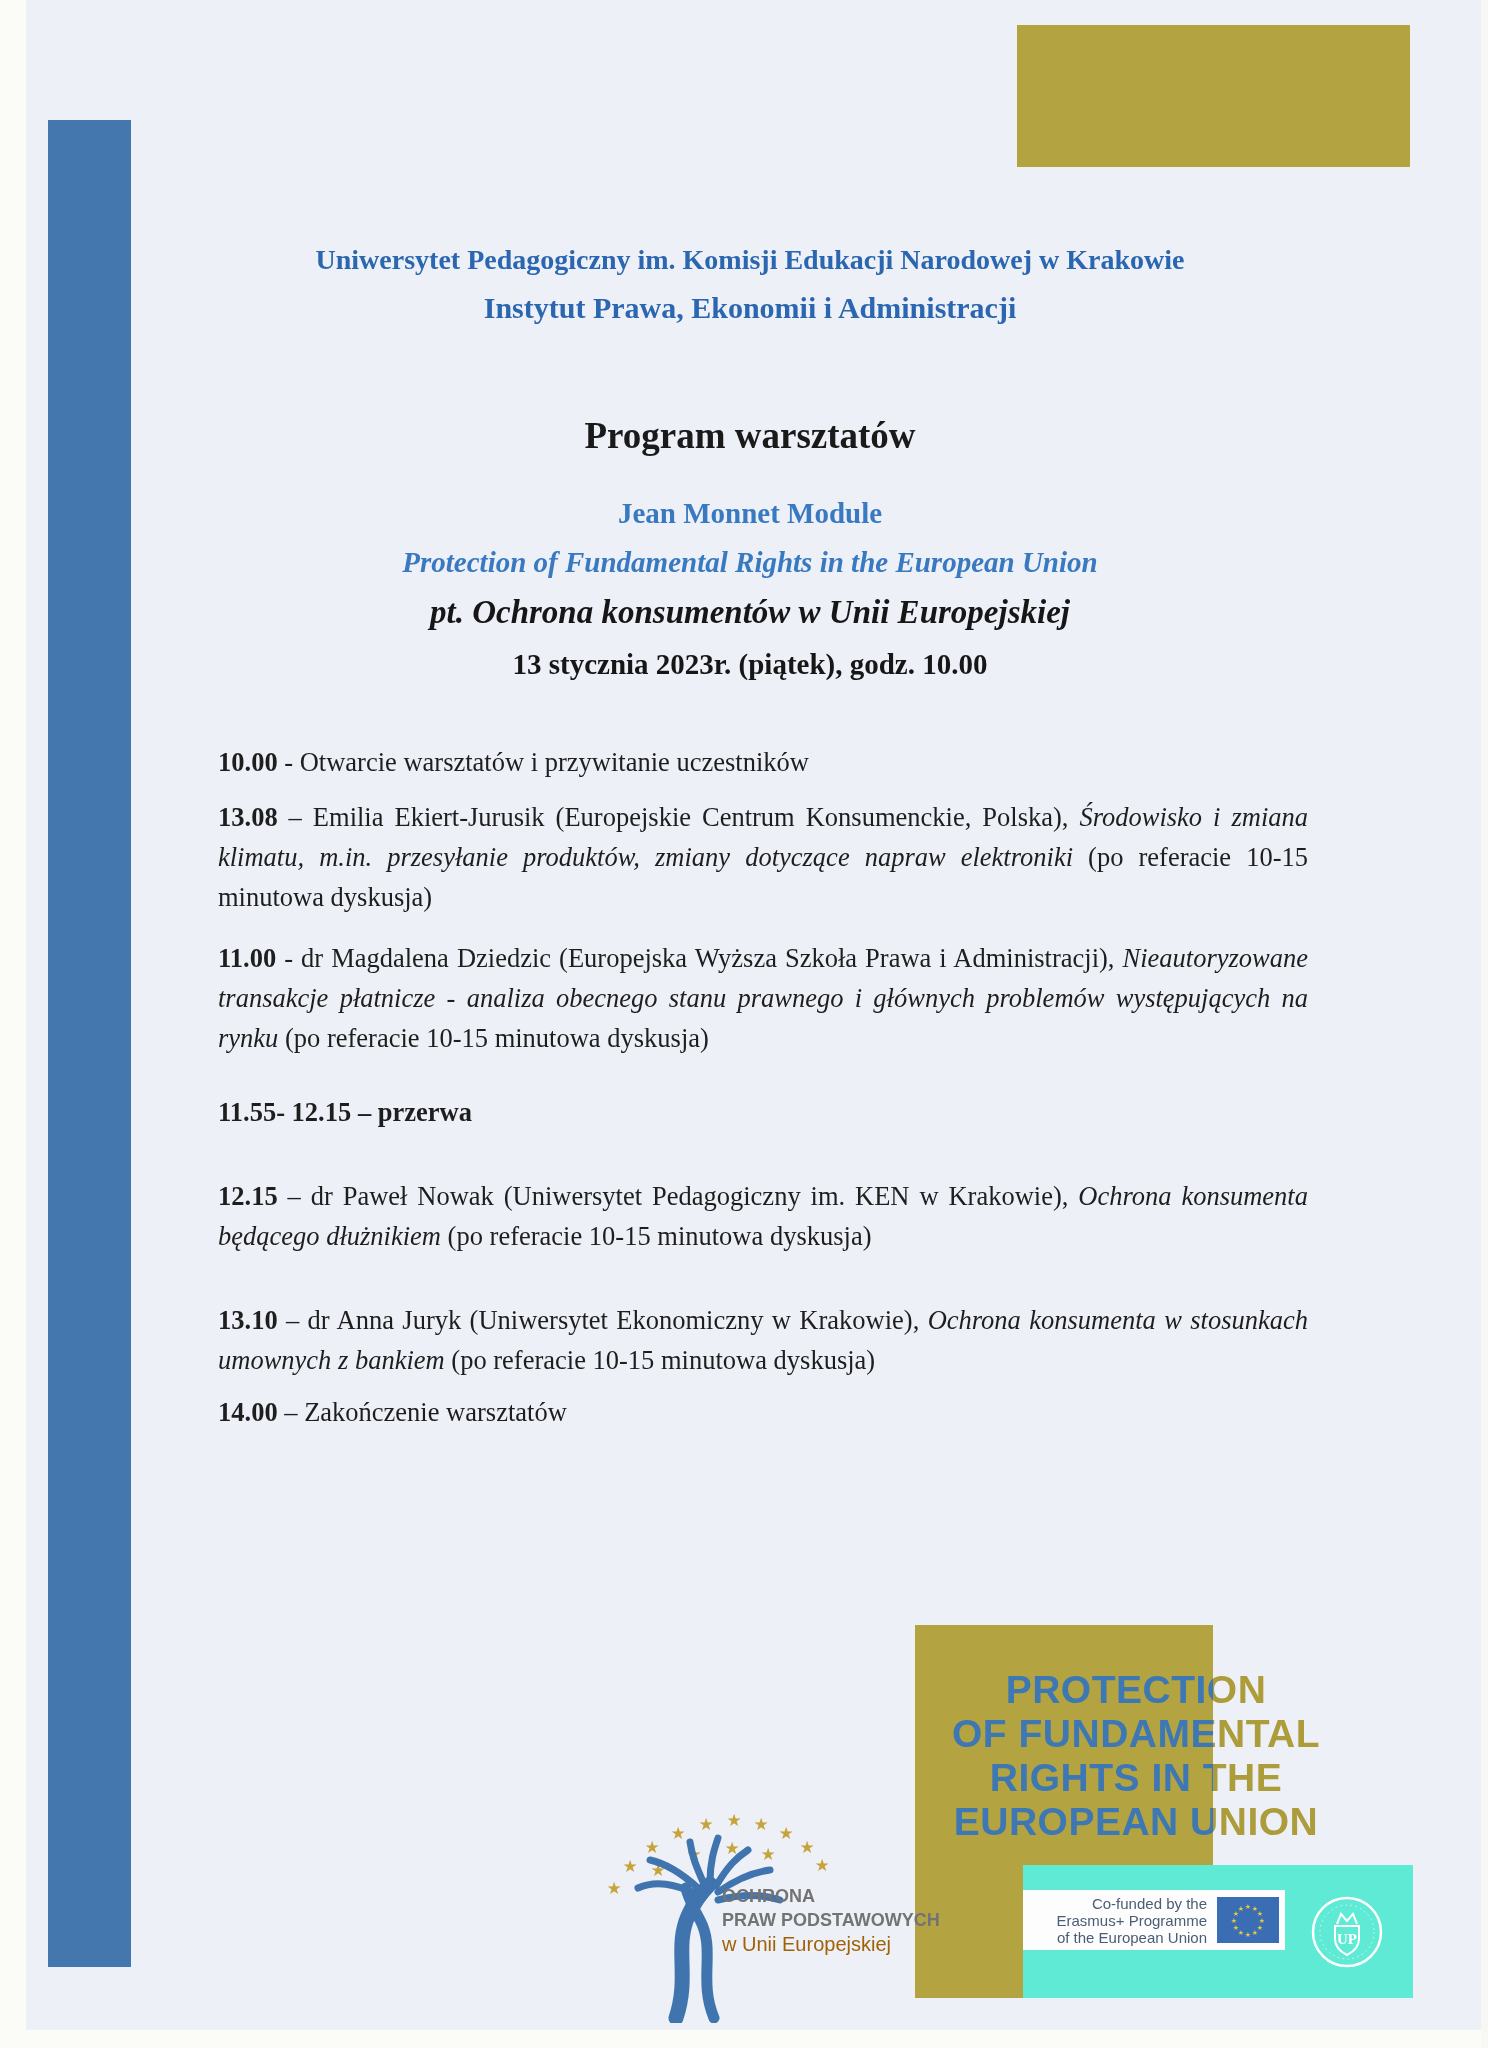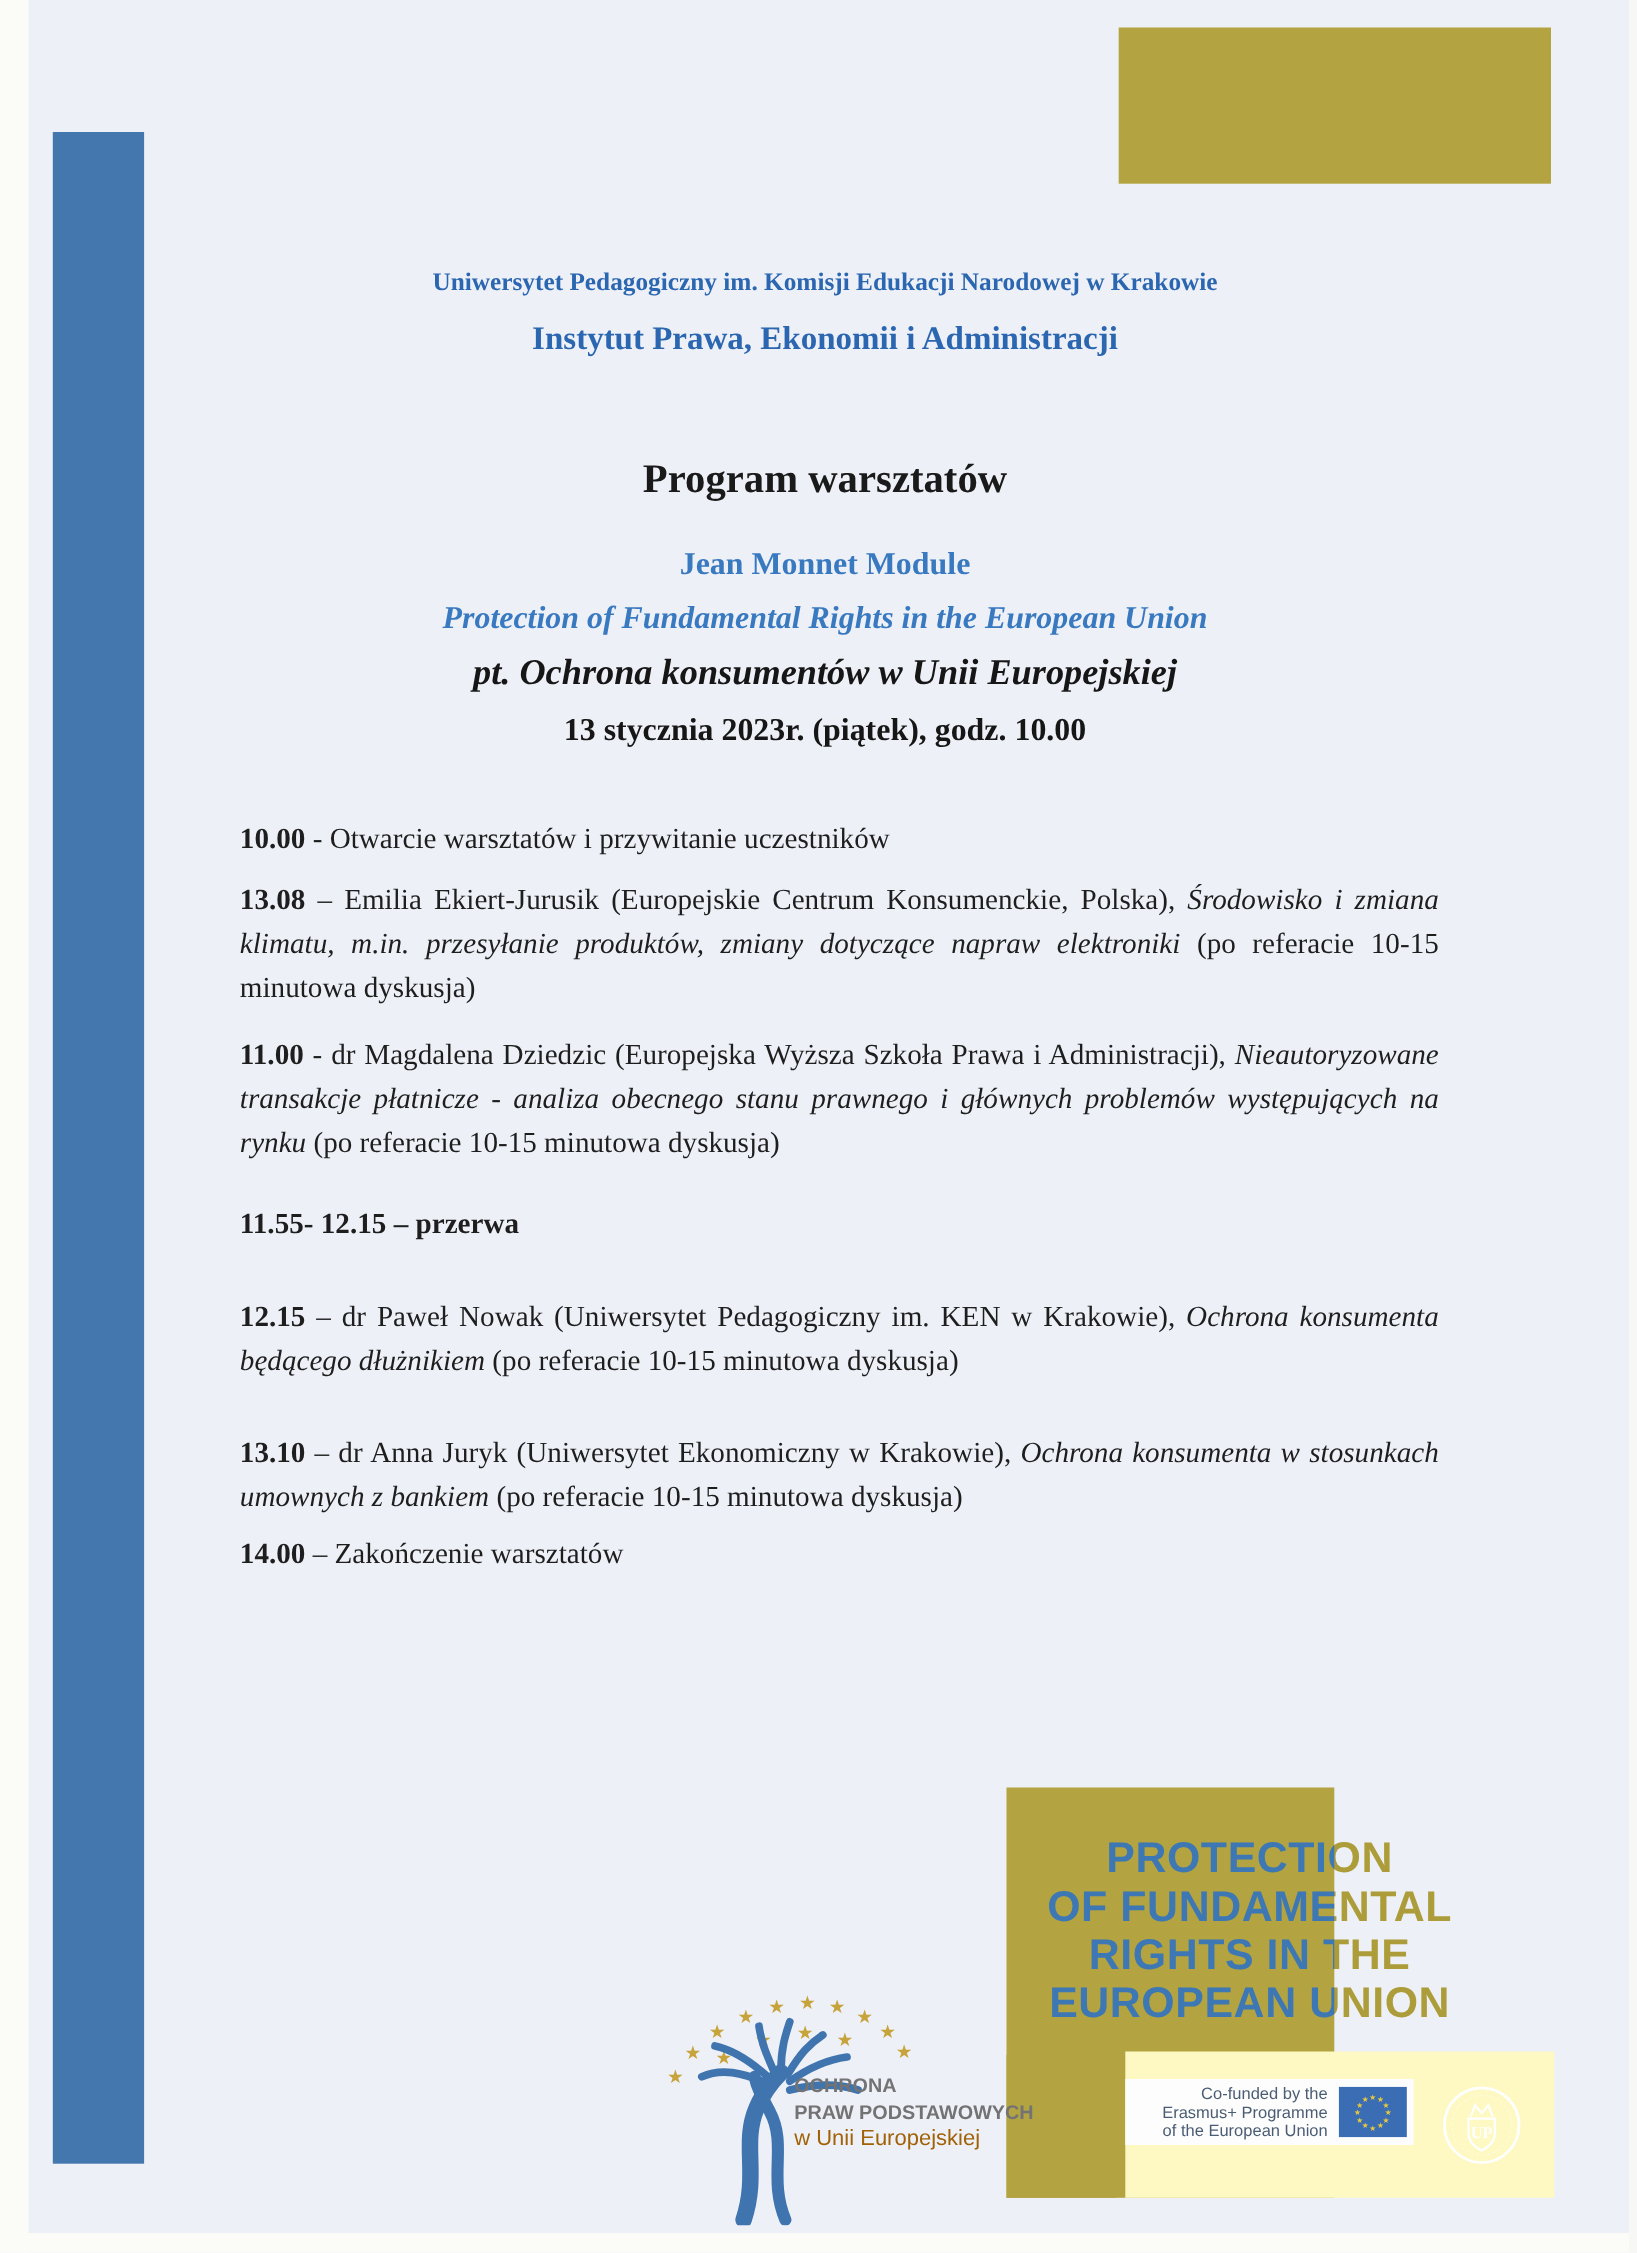--- a/index.html
+++ b/index.html
@@ -16,21 +16,21 @@
   .edge-left{position:absolute;left:0;top:0;width:26px;height:2048px;background:#fbfbf8;}
   .edge-bottom{position:absolute;left:0;top:2030px;width:1488px;height:18px;background:#fbfbf8;}
   .edge-right{position:absolute;left:1481px;top:0;width:7px;height:2048px;background:#f7f8f6;}
 
   
   .blue-bar{position:absolute;left:48px;top:120px;width:83px;height:1847px;background:#4477ae;}
   .gold-top{position:absolute;left:1017px;top:25px;width:393px;height:142px;background:#b3a441;}
 
   
   .header{position:absolute;left:80px;top:0;width:1340px;text-align:center;color:#1e1e1e;}
-  .h-uni{position:absolute;left:0;top:244px;width:100%;font-size:23px;font-weight:bold;color:#2b66b0;}
+  .h-uni{position:absolute;left:0;top:244px;width:100%;font-size:28px;font-weight:bold;color:#2b66b0;}
   .h-inst{position:absolute;left:0;top:291px;width:100%;font-size:30px;font-weight:bold;color:#2b66b0;}
   .h-title{position:absolute;left:0;top:414px;width:100%;font-size:37px;font-weight:bold;color:#1a1a1a;}
   .h-jmm{position:absolute;left:0;top:497px;width:100%;font-size:29px;font-weight:bold;color:#3879c0;}
   .h-prot{position:absolute;left:0;top:546px;width:100%;font-size:29px;font-weight:bold;font-style:italic;color:#3879c0;}
   .h-topic{position:absolute;left:0;top:594px;width:100%;font-size:33px;font-weight:bold;font-style:italic;color:#161616;}
   .h-date{position:absolute;left:0;top:648px;width:100%;font-size:29px;font-weight:bold;color:#161616;}
 
   
   .sched p{
     position:absolute;left:218px;width:1090px;margin:0;
@@ -52,21 +52,21 @@
   .banner-text{
     position:absolute;left:952px;top:1668px;white-space:nowrap;
     font-family:"Liberation Sans", sans-serif;font-weight:bold;
     font-size:39px;line-height:44px;letter-spacing:0.5px;color:#ad9d3a;text-align:center;
   }
   .banner-clip{position:absolute;left:915px;top:1625px;width:298px;height:373px;overflow:hidden;}
   .banner-clip .banner-text{left:37px;top:43px;color:#3d78b4;}
 
   
   .gold-strip{position:absolute;left:915px;top:1868px;width:100px;height:130px;background:#b3a441;}
-  .blue-panel{position:absolute;left:1023px;top:1865px;width:390px;height:133px;background:#fef9c3;}
+  .blue-panel{position:absolute;left:1023px;top:1865px;width:390px;height:133px;background:#5eead4;}
   .white-stripe{position:absolute;left:0px;top:25px;width:262px;height:60px;background:#fdfdfd;display:flex;align-items:center;}
   .cofund-text{
     flex:1;text-align:right;padding-right:10px;
     font-family:"Liberation Sans", sans-serif;font-size:15px;line-height:17px;color:#4b5d74;
   }
   .eu-flag{width:62px;height:46px;margin-right:6px;flex:none;}
   .up-emblem{position:absolute;left:286px;top:29px;width:76px;height:76px;}
 
   
   .tree-logo{position:absolute;left:598px;top:1808px;width:290px;height:215px;}

